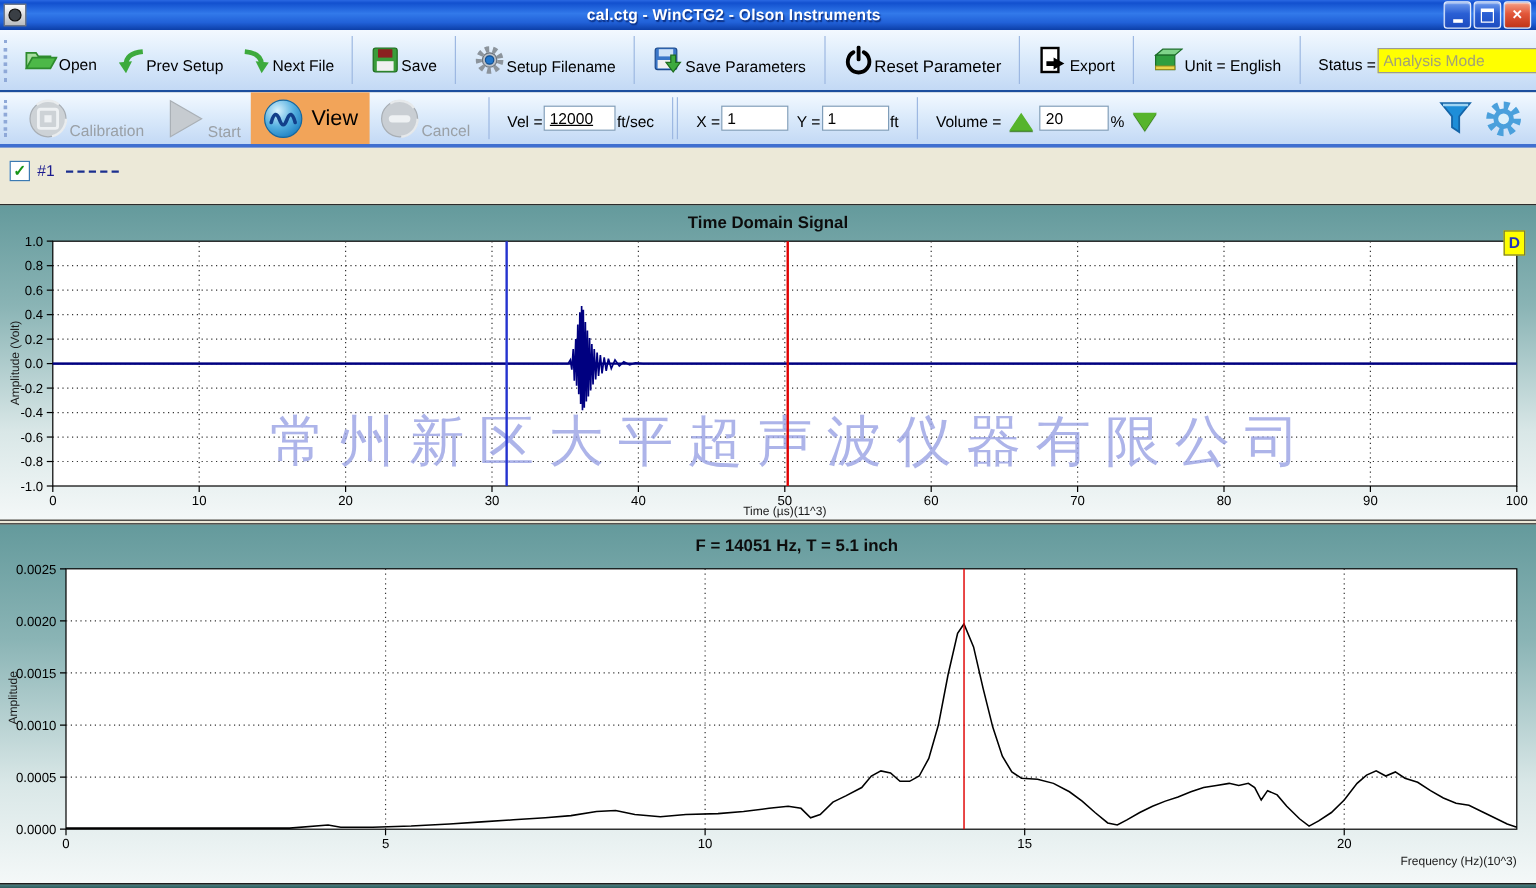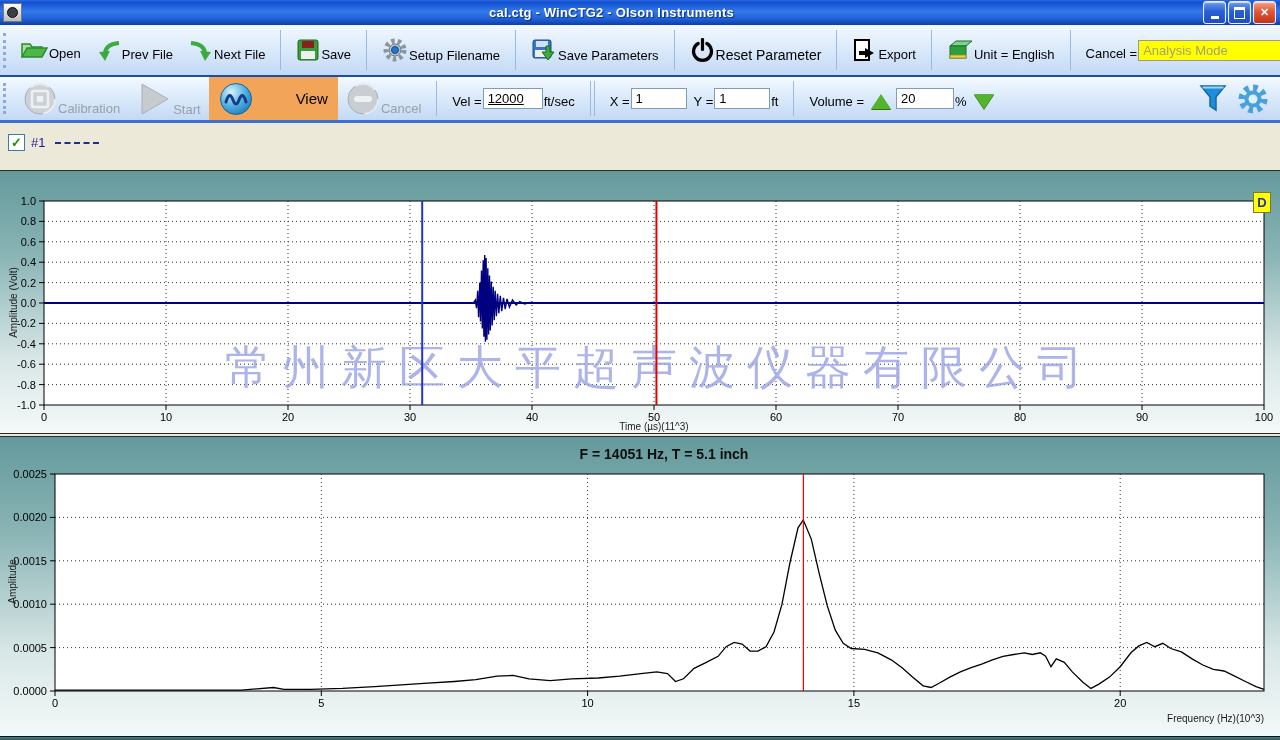--- a/index.html
+++ b/index.html
@@ -100,21 +100,21 @@
       <path d="M2 18 L7 9 L27 9 L22 18 Z" fill="#4db848" stroke="#2e8b2e" stroke-width="1.5"></path>
     </svg>
     <span>Open</span>
   </div>
 
   <div class="titem">
     <svg class="ic" width="24" height="23">
       <path d="M22 4 C11 5 8 10 8 15" stroke="#3daa3d" stroke-width="4" fill="none"></path>
       <polygon points="8,22 2,13 13,12" fill="#3daa3d"></polygon>
     </svg>
-    <span>Prev File</span>
+    <span>Prev Setup</span>
   </div>
 
   <div class="titem">
     <svg class="ic" width="24" height="23">
       <path d="M2 4 C13 5 16 10 16 15" stroke="#3daa3d" stroke-width="4" fill="none"></path>
       <polygon points="16,22 11,12 22,13" fill="#3daa3d"></polygon>
     </svg>
     <span>Next File</span>
   </div>
 
@@ -179,21 +179,21 @@
       <polygon points="3,7 9,2 25,2 19,7" fill="#7fd48a" stroke="#1c6e2a"></polygon>
       <rect x="3" y="7" width="16" height="12" fill="#2f9e3f" stroke="#1c6e2a"></rect>
       <rect x="3" y="16" width="16" height="3" fill="#e8d44a" stroke="#9a8a1c" stroke-width="0.8"></rect>
     </svg>
     <span>Unit = English</span>
   </div>
 
   <div class="tsep"></div>
 
   <div class="titem">
-    <span>Cancel =</span>
+    <span>Status =</span>
     <input class="field status-field" readonly="" value="Analysis Mode" style="">
   </div>
 
   <div class="spacer"></div>
 
 </div>
 
 <div class="toolbar" id="toolbar2">
   <div class="grip"></div>
 
@@ -219,21 +219,21 @@
       <defs>
         <radialGradient id="vieworb" cx="35%" cy="28%" r="80%">
           <stop offset="0%" stop-color="#d9f2fd"></stop>
           <stop offset="55%" stop-color="#55b0e0"></stop>
           <stop offset="100%" stop-color="#1a7cc0"></stop>
         </radialGradient>
       </defs>
       <circle cx="17" cy="17" r="15.5" fill="url(#vieworb)" stroke="#16679f"></circle>
       <path d="M7 20 Q10.5 8 14 18 Q17 26 20 18 Q23.5 8 27 20" fill="none" stroke="#123f8a" stroke-width="3" stroke-linecap="round"></path>
     </svg>
-    <span style="font-size:15px;margin-left:36px;">View</span>
+    <span style="font-size:18px;">View</span>
   </div>
 
   <div class="titem disabled">
     <svg class="ic" width="34" height="34">
       <circle cx="17" cy="17" r="15" fill="#c9ced3" stroke="#a8aeb4"></circle>
       <circle cx="17" cy="17" r="15" fill="none" stroke="#e6e9eb" stroke-width="2" stroke-dasharray="22 40"></circle>
       <rect x="8" y="14" width="18" height="6" rx="3" fill="#eef1f3"></rect>
     </svg>
     <span>Cancel</span>
   </div>
@@ -282,20 +282,21 @@
 
 <div id="channel-row">
   <div class="checkbox">
       <span>✓</span>
     </div>
   <span class="ch-label">#1</span>
   <span class="dashline"></span>
 </div>
 
 <div class="chart-panel" id="chart1">
+  <div class="chart-title">Time Domain Signal</div>
   <svg class="chart-svg" id="chart1-svg" width="1280" height="262">
       <rect x="44" y="30" width="1220" height="204" fill="#ffffff" stroke="#000" stroke-width="1"></rect>
       <line x1="39" y1="30" x2="44" y2="30" stroke="#000"></line>
       <text x="36" y="34" text-anchor="end" font-size="11" fill="#000">1.0</text>
       <line x1="44" y1="50.39999999999999" x2="1264" y2="50.39999999999999" stroke="#333" stroke-width="1" stroke-dasharray="1 3"></line>
       <line x1="39" y1="50.39999999999999" x2="44" y2="50.39999999999999" stroke="#000"></line>
       <text x="36" y="54.39999999999999" text-anchor="end" font-size="11" fill="#000">0.8</text>
       <line x1="44" y1="70.80000000000001" x2="1264" y2="70.80000000000001" stroke="#333" stroke-width="1" stroke-dasharray="1 3"></line>
       <line x1="39" y1="70.80000000000001" x2="44" y2="70.80000000000001" stroke="#000"></line>
       <text x="36" y="74.80000000000001" text-anchor="end" font-size="11" fill="#000">0.6</text>

